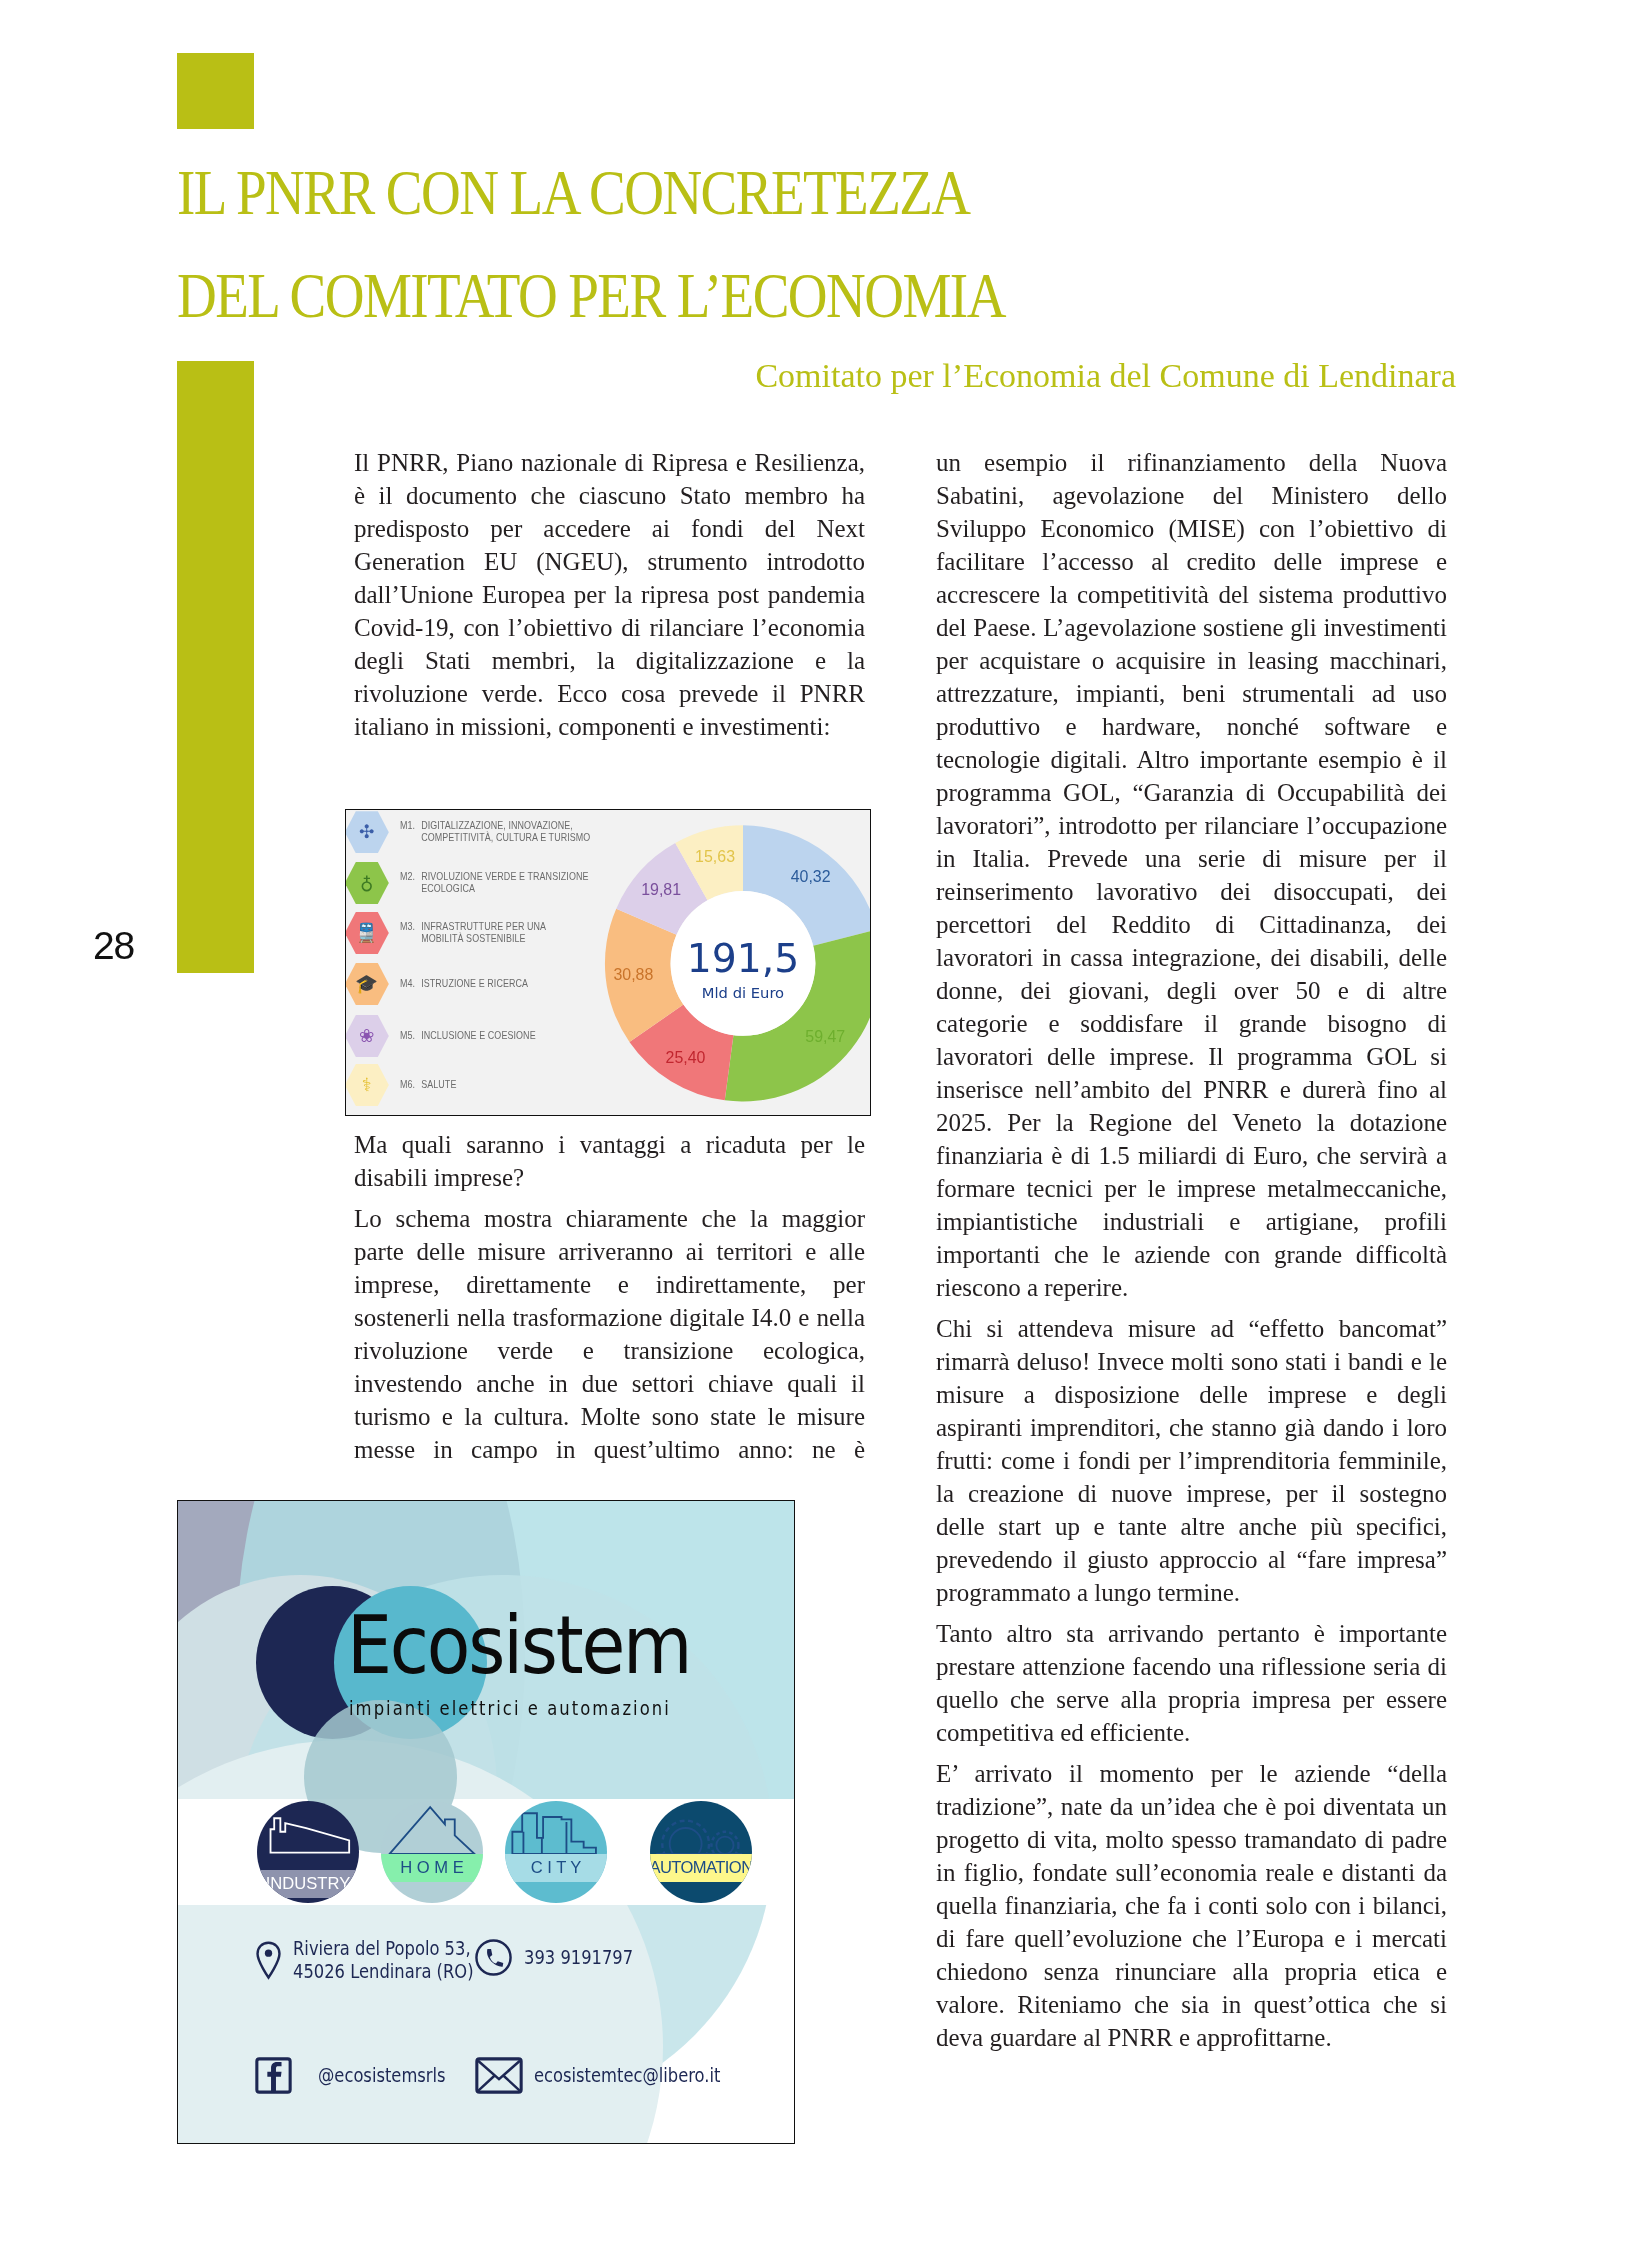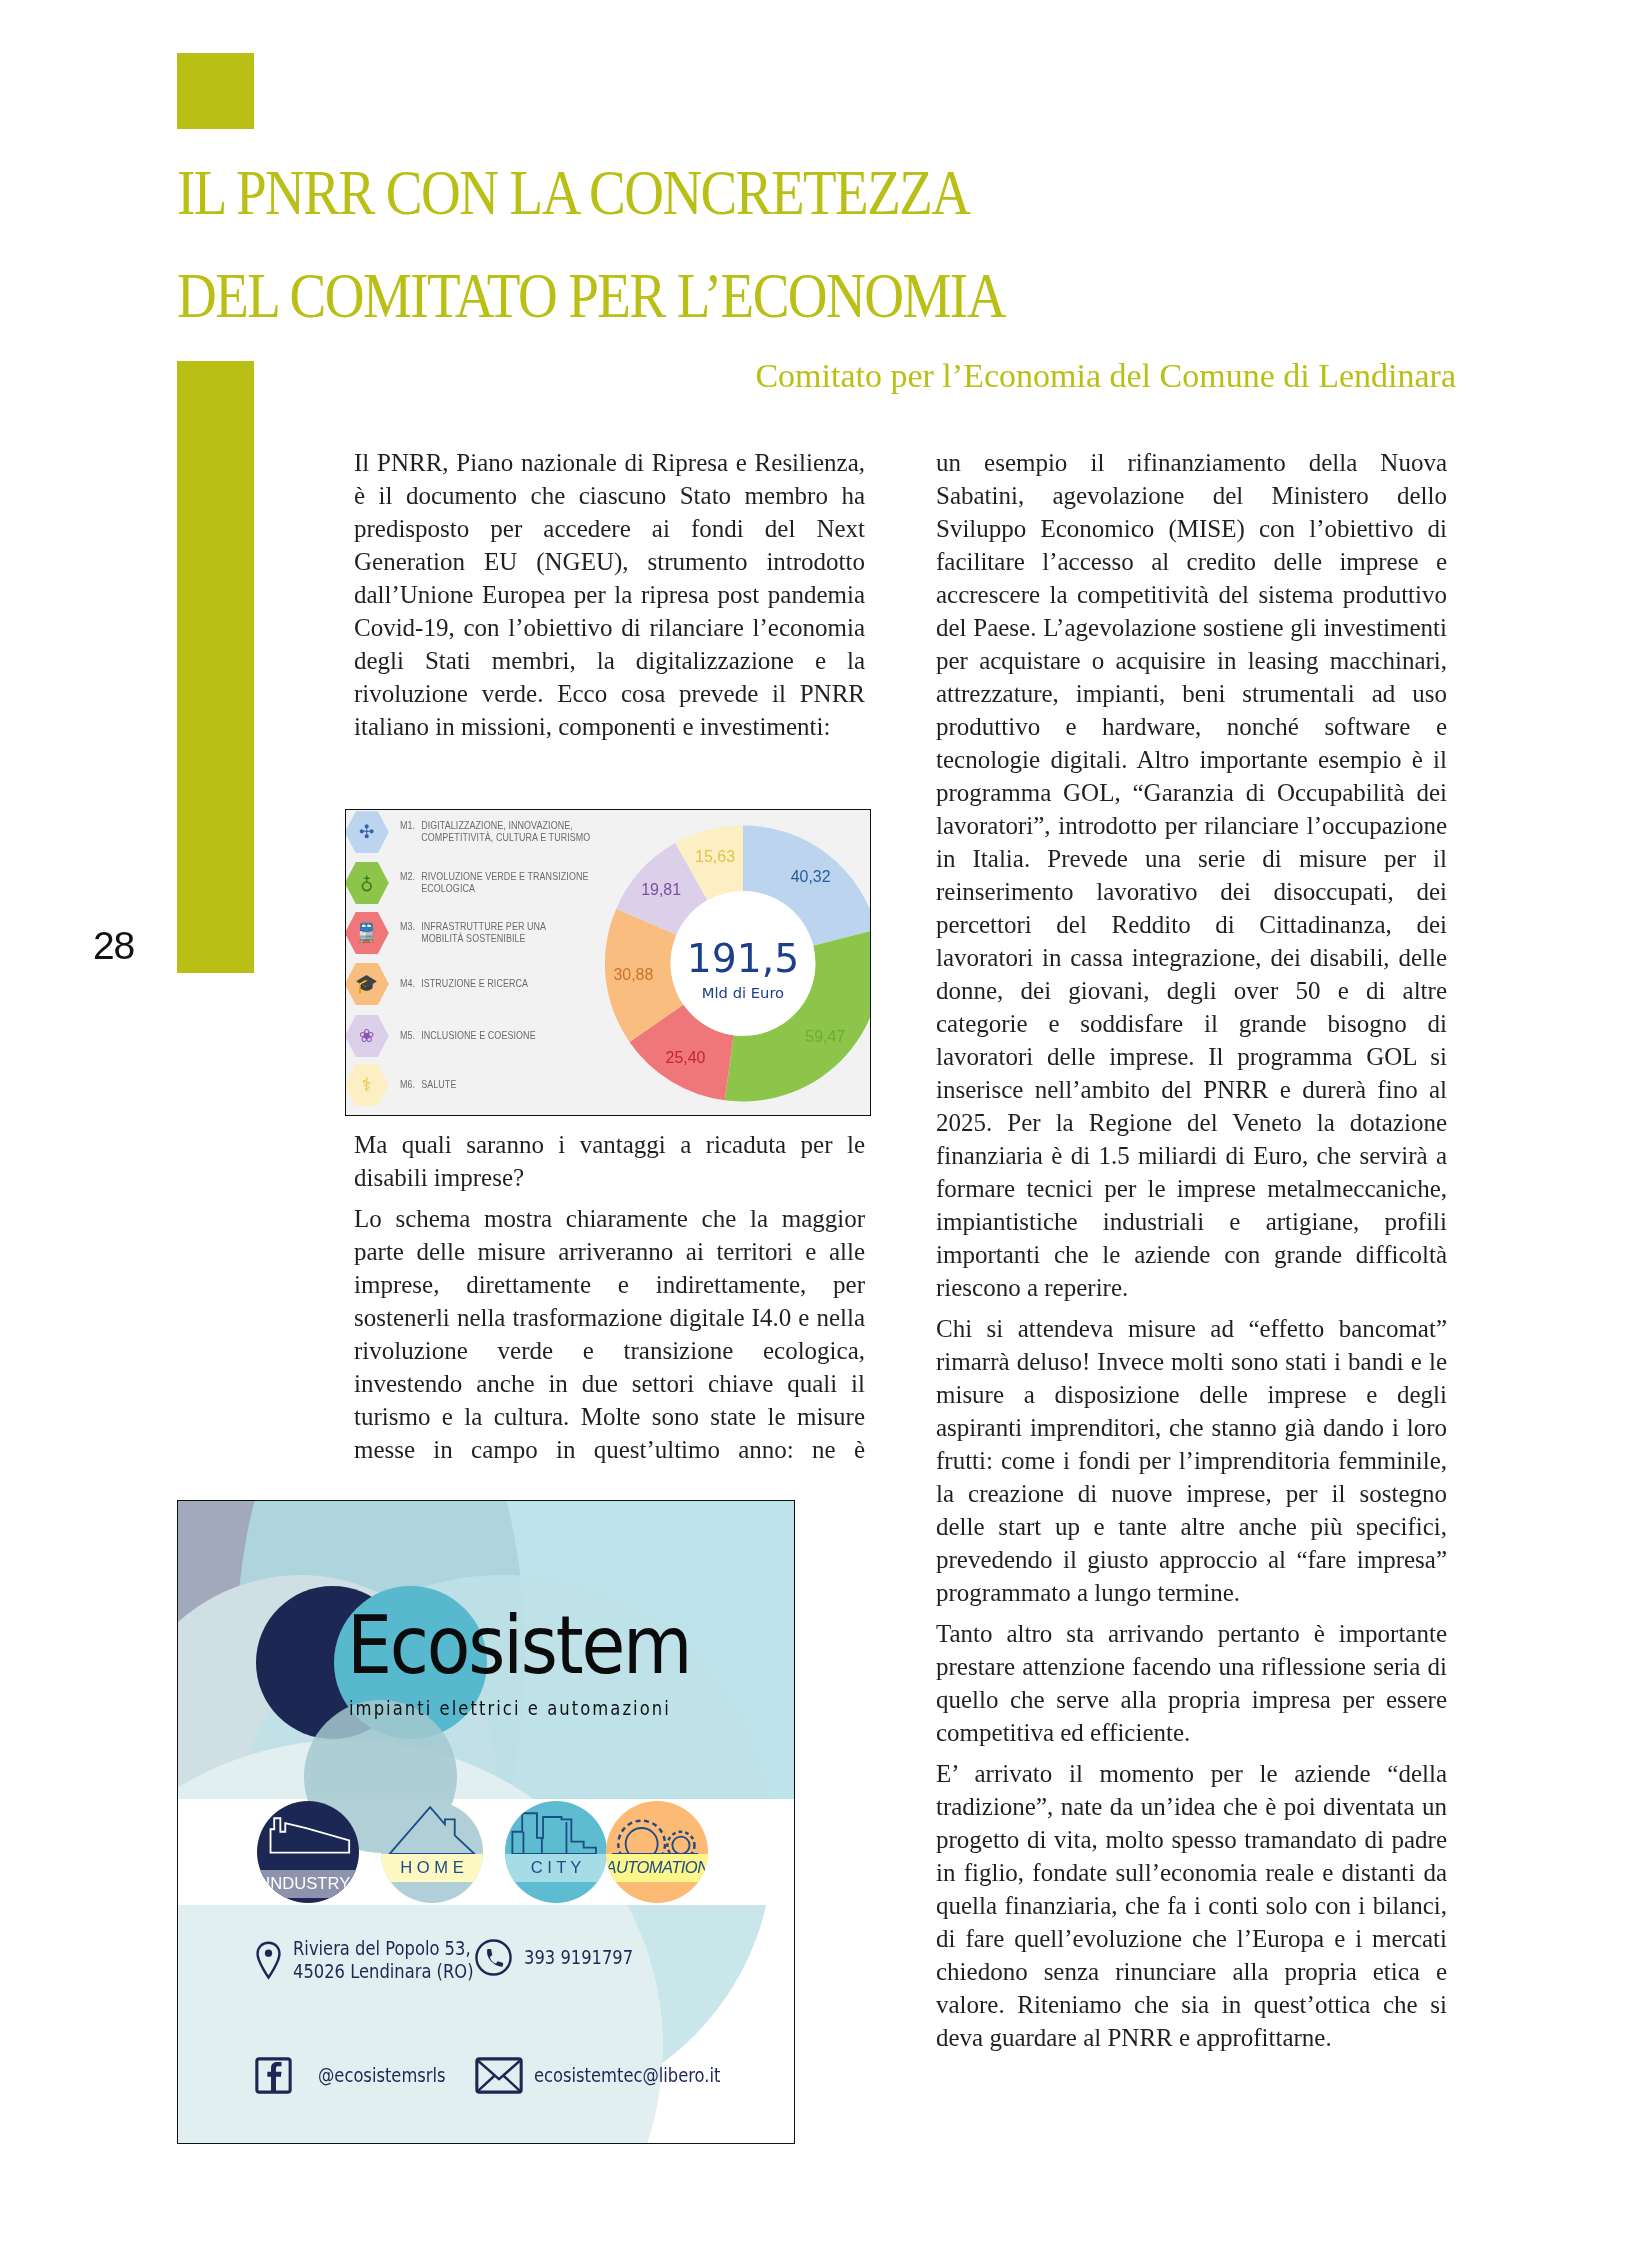--- a/index.html
+++ b/index.html
@@ -149,30 +149,30 @@
   <div class="sector" style="left:79px; background:#1d2753;">
     <svg width="102" height="102" viewBox="0 0 166 166">
       <path d="M22 84 V46 H28 V28 H38 V50 H46 V36 L80 44 L150 64 V84 Z" fill="none" stroke="#fff" stroke-width="3"></path>
     </svg>
     <div class="band" style="background:#8e93ad; color:#fff;margin-top:16px;">INDUSTRY</div>
   </div>
   <div class="sector" style="left:203px; background:#b1cfd6;">
     <svg width="102" height="102" viewBox="0 0 166 166">
       <path d="M14 86 L80 10 L104 38 V30 H120 V56 L152 86 Z" fill="none" stroke="#1d4d86" stroke-width="3"></path>
     </svg>
-    <div class="band" style="background:#fef9c3; color:#1d4d86;">H O M E</div>
+    <div class="band" style="background:#86efac; color:#1d4d86;">H O M E</div>
   </div>
   <div class="sector" style="left:327px; background:#5dbccf;">
     <svg width="102" height="102" viewBox="0 0 166 166">
       <path d="M12 86 V50 H28 V20 H52 V60 H62 V26 H92 V30 H108 V66 H128 V76 H148 V86 Z" fill="none" stroke="#1d4d86" stroke-width="3"></path>
       <path d="M30 86 V50 M60 60 V86 M100 34 V86" fill="none" stroke="#1d4d86" stroke-width="3"></path>
     </svg>
     <div class="band" style="background:#a6dce6; color:#1d4d86;">C I T Y</div>
   </div>
-  <div class="sector" style="left:428px; background:#fdba74;font-style:italic;">
+  <div class="sector" style="left:472px; background:#0c4a6e;">
     <svg width="102" height="102" viewBox="0 0 166 166">
       <circle cx="58" cy="70" r="26" fill="none" stroke="#1d4d86" stroke-width="3"></circle>
       <circle cx="58" cy="70" r="38" fill="none" stroke="#1d4d86" stroke-width="4" stroke-dasharray="8 6"></circle>
       <circle cx="122" cy="72" r="14" fill="none" stroke="#1d4d86" stroke-width="3"></circle>
       <circle cx="122" cy="72" r="22" fill="none" stroke="#1d4d86" stroke-width="4" stroke-dasharray="6 5"></circle>
       <line x1="10" y1="86" x2="150" y2="86" stroke="#1d4d86" stroke-width="3"></line>
     </svg>
     <div class="band" style="background:#fdf78b; color:#1d4d86; letter-spacing:-0.6px;">AUTOMATION</div>
   </div>
 

